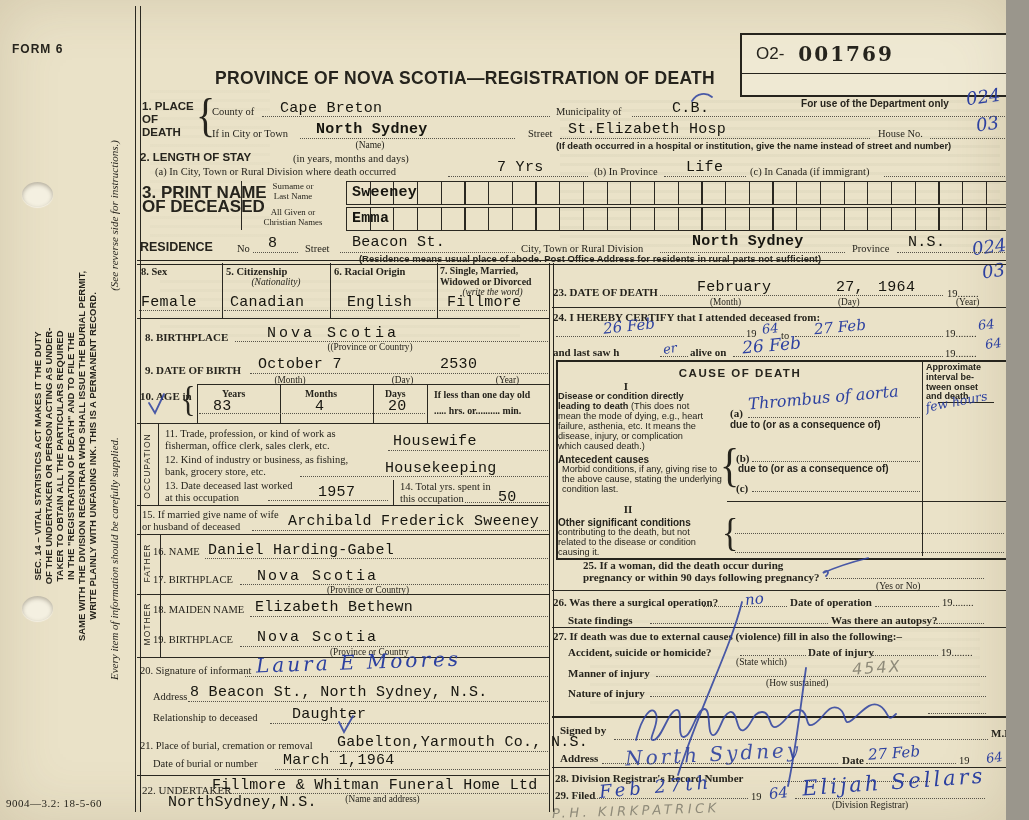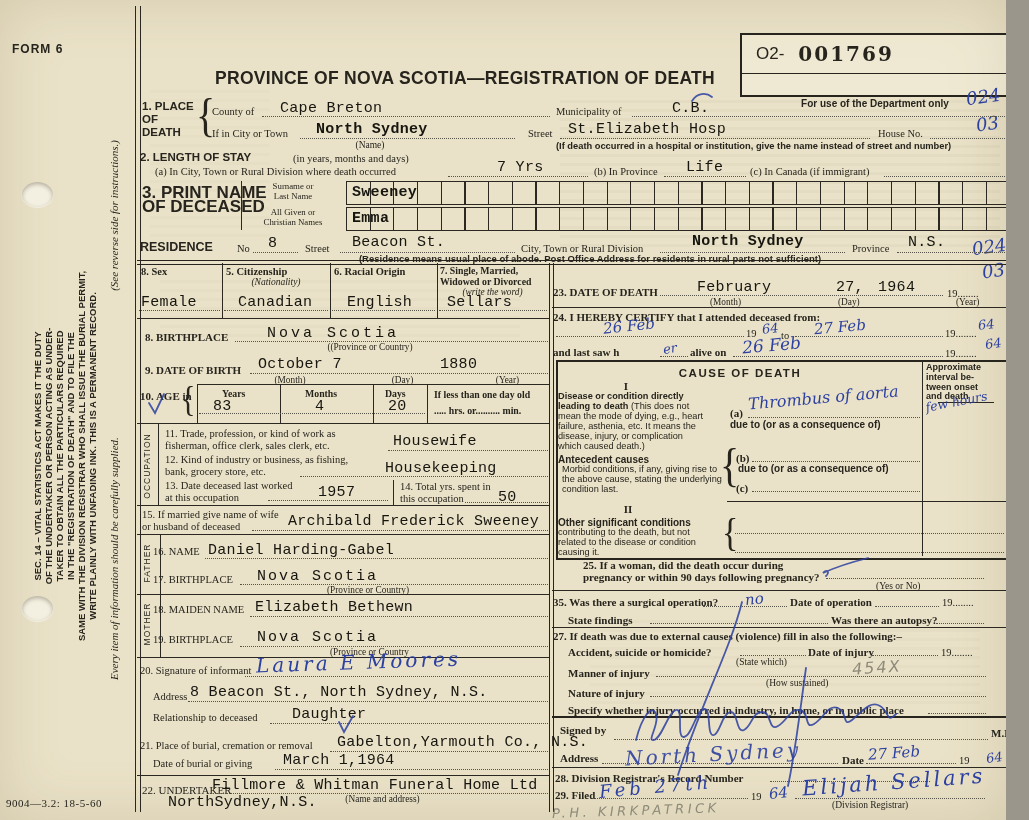--- a/index.html
+++ b/index.html
@@ -135,35 +135,35 @@
   <div class="a vl" style="left:437px;top:263px;height:55px;"></div>
   <div class="a sl" style="left:137px;top:318px;width:412px;"></div>
   <div class="a sf b" style="left:141px;top:266px;">8. Sex</div>
   <div class="a sf b" style="left:226px;top:266px;">5. Citizenship</div>
   <div class="a sf it ctr" style="left:226px;top:277px;width:100px;font-size:9.5px;">(Nationality)</div>
   <div class="a sf b" style="left:334px;top:266px;">6. Racial Origin</div>
   <div class="a sf b pre" style="left:440px;top:266px;font-size:9.8px;line-height:10.5px;">7. Single, Married,
 Widowed or Divorced</div>
   <div class="a sf it ctr" style="left:440px;top:287px;width:105px;font-size:9.3px;">(write the word)</div>
   <div class="a t t15" style="left:141px;top:294px;">Female</div>
-  <div class="a t t15" style="left:230px;top:294px;margin-left:8px;">Canadian</div>
+  <div class="a t t15" style="left:230px;top:294px;">Canadian</div>
   <div class="a t t15" style="left:347px;top:294px;">English</div>
-  <div class="a t t15" style="left:447px;top:294px;">Sellars</div>
+  <div class="a t t15" style="left:447px;top:294px;">Fillmore</div>
   <div class="a dl" style="left:139px;top:309px;width:81px;"></div>
   <div class="a dl" style="left:224px;top:309px;width:104px;"></div>
   <div class="a dl" style="left:332px;top:309px;width:103px;"></div>
   <div class="a dl" style="left:439px;top:309px;width:108px;"></div>
 
   <div class="a sf b" style="left:145px;top:331px;font-size:11px;">8. BIRTHPLACE</div>
   <div class="a t t15" style="left:267px;top:325px;letter-spacing:3px;">Nova Scotia</div>
   <div class="a dl" style="left:235px;top:340px;width:313px;"></div>
   <div class="a sf ctr" style="left:300px;top:342px;width:140px;font-size:9.3px;">((Province or Country)</div>
   <div class="a sf b" style="left:145px;top:364px;font-size:11px;">9. DATE OF BIRTH</div>
   <div class="a t t15" style="left:258px;top:356px;">October 7</div>
-  <div class="a t t15" style="left:440px;top:356px;">1880</div>
+  <div class="a t t15" style="left:440px;top:356px;">2530</div>
   <div class="a dl" style="left:250px;top:372px;width:298px;"></div>
   <div class="a sf ctr" style="left:255px;top:375px;width:70px;font-size:9.3px;">(Month)</div>
   <div class="a sf ctr" style="left:375px;top:375px;width:55px;font-size:9.3px;">(Day)</div>
   <div class="a sf ctr" style="left:480px;top:375px;width:55px;font-size:9.3px;">(Year)</div>
   <div class="a sf b" style="left:140px;top:390px;font-size:11px;">10. AGE in</div>
   <div class="a brace" style="left:181px;top:384px;font-size:30px;transform:scaleY(1.2);">{</div>
   <div class="a sl" style="left:197px;top:384px;width:352px;"></div>
   <div class="a vl" style="left:197px;top:384px;height:39px;"></div>
   <div class="a vl" style="left:280px;top:384px;height:39px;"></div>
   <div class="a vl" style="left:373px;top:384px;height:39px;"></div>
@@ -234,21 +234,21 @@
   <div class="a sf" style="left:153px;top:691px;">Address</div>
   <div class="a t t15" style="left:190px;top:684px;">8 Beacon St., North Sydney, N.S.</div>
   <div class="a dl" style="left:188px;top:700px;width:360px;"></div>
   <div class="a sf" style="left:153px;top:712px;">Relationship to deceased</div>
   <div class="a t t15" style="left:292px;top:706px;">Daughter</div>
   <div class="a dl" style="left:270px;top:722px;width:278px;"></div>
 
   <div class="a sf" style="left:140px;top:740px;">21. Place of burial, cremation or removal</div>
   <div class="a t t15" style="left:337px;top:734px;z-index:4;">Gabelton,Yarmouth Co., N.S.</div>
   <div class="a dl" style="left:330px;top:750px;width:218px;"></div>
-  <div class="a sf" style="left:153px;top:758px;">Date of burial or giving</div>
+  <div class="a sf" style="left:153px;top:758px;">Date of burial or number</div>
   <div class="a t t15" style="left:283px;top:752px;">March 1,1964</div>
   <div class="a dl" style="left:275px;top:768px;width:273px;"></div>
   <div class="a sl" style="left:137px;top:775px;width:412px;"></div>
 
   <div class="a sf" style="left:142px;top:784px;font-size:11px;">22. UNDERTAKER</div>
   <div class="a t t15" style="left:212px;top:777px;z-index:4;">Fillmore &amp; Whitman Funeral Home Ltd</div>
   <div class="a dl" style="left:210px;top:792px;width:338px;"></div>
   <div class="a sf ctr" style="left:320px;top:794px;width:125px;font-size:9.3px;">(Name and address)</div>
   <div class="a t t15" style="left:168px;top:794px;">NorthSydney,N.S.</div>
 
@@ -316,21 +316,21 @@
   <div class="a brace" style="left:722px;top:516px;font-size:34px;transform:scaleY(1.15);">{</div>
   <div class="a dl" style="left:735px;top:532px;width:269px;"></div>
   <div class="a dl" style="left:735px;top:551px;width:269px;"></div>
 
   <div class="a sf b pre" style="left:553px;top:560px;font-size:11px;line-height:11.8px;margin-left:30px;">25. If a woman, did the death occur during
 pregnancy or within 90 days following pregnancy?</div>
   <div class="a dl" style="left:826px;top:577px;width:158px;"></div>
   <div class="a sf" style="left:876px;top:581px;font-size:9.5px;">(Yes or No)</div>
   <div class="a sl" style="left:552px;top:590px;width:456px;"></div>
 
-  <div class="a sf b" style="left:553px;top:596px;font-size:11px;">35. Was there a surgical operation?</div>
+  <div class="a sf b" style="left:553px;top:596px;font-size:11px;">26. Was there a surgical operation?</div>
   <div class="a dl" style="left:703px;top:605px;width:84px;"></div>
   <div class="a hnd" style="left:745px;top:590px;font-size:15px;transform:rotate(-6deg);">no</div>
   <div class="a sf b" style="left:790px;top:596px;font-size:11px;">Date of operation</div>
   <div class="a dl" style="left:875px;top:605px;width:64px;"></div>
   <div class="a sf" style="left:942px;top:597px;">19........</div>
   <div class="a sf b" style="left:568px;top:614px;font-size:11px;">State findings</div>
   <div class="a dl" style="left:650px;top:622px;width:178px;"></div>
   <div class="a sf b" style="left:831px;top:614px;font-size:11px;">Was there an autopsy?</div>
   <div class="a dl" style="left:936px;top:622px;width:48px;"></div>
   <div class="a sl" style="left:552px;top:627px;width:456px;"></div>
@@ -341,21 +341,20 @@
   <div class="a sf" style="left:736px;top:657px;font-size:9.5px;">(State which)</div>
   <div class="a sf b" style="left:808px;top:646px;font-size:11px;">Date of injury</div>
   <div class="a dl" style="left:872px;top:654px;width:66px;"></div>
   <div class="a sf" style="left:941px;top:647px;">19........</div>
   <div class="a sf b" style="left:568px;top:667px;font-size:11px;">Manner of injury</div>
   <div class="a dl" style="left:656px;top:675px;width:330px;"></div>
   <div class="a pcl" style="left:852px;top:658px;font-size:16px;letter-spacing:2px;transform:rotate(-4deg);">454X</div>
   <div class="a sf" style="left:766px;top:678px;font-size:9.5px;">(How sustained)</div>
   <div class="a sf b" style="left:568px;top:687px;font-size:11px;">Nature of injury</div>
   <div class="a dl" style="left:650px;top:695px;width:336px;"></div>
-  <div class="a sf b" style="left:568px;top:704px;font-size:11px;">Specify whether injury occurred in industry, in home, or in public place</div>
   <div class="a dl" style="left:928px;top:712px;width:58px;"></div>
   <div class="a" style="left:552px;top:716px;width:456px;height:2px;background:#26241d;"></div>
 
   <div class="a sf b" style="left:560px;top:724px;font-size:11px;">Signed by</div>
   <div class="a dl" style="left:614px;top:738px;width:374px;"></div>
   <div class="a sf b" style="left:991px;top:727px;font-size:11px;">M.D.</div>
   <div class="a sf b" style="left:560px;top:752px;font-size:11px;">Address</div>
   <div class="a hnd" style="left:625px;top:742px;font-size:20px;letter-spacing:3px;transform:rotate(-3deg);opacity:.9;">North Sydney</div>
   <div class="a dl" style="left:602px;top:762px;width:236px;"></div>
   <div class="a sf b" style="left:842px;top:754px;font-size:11px;">Date</div>

